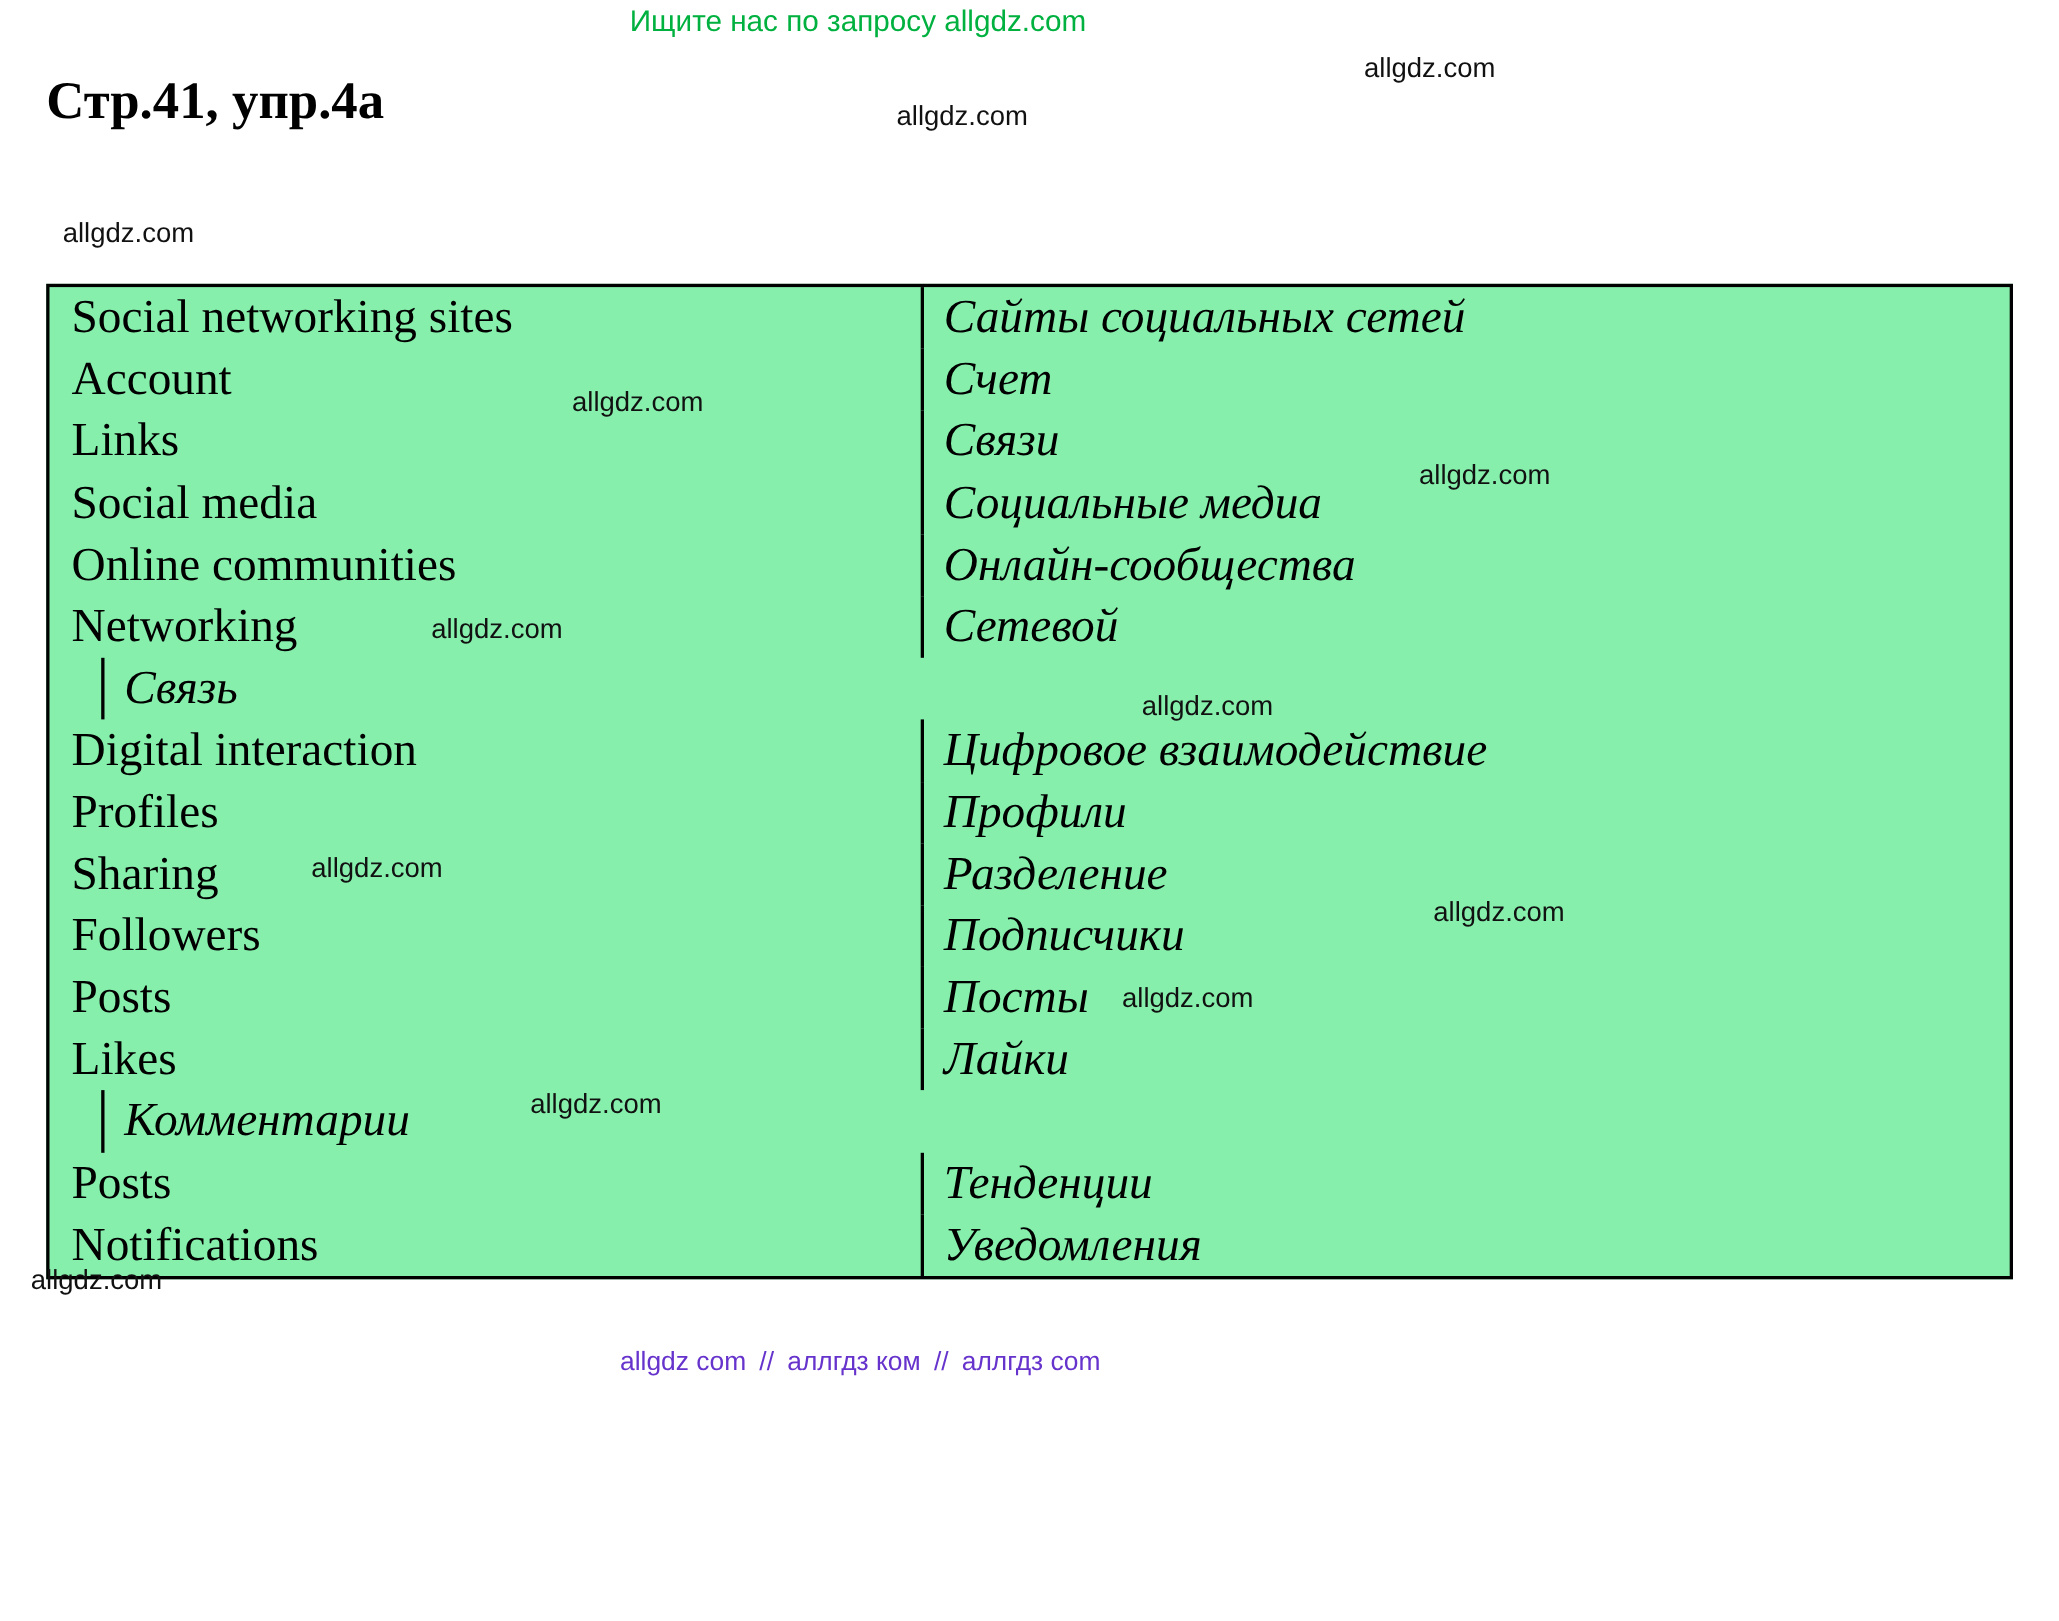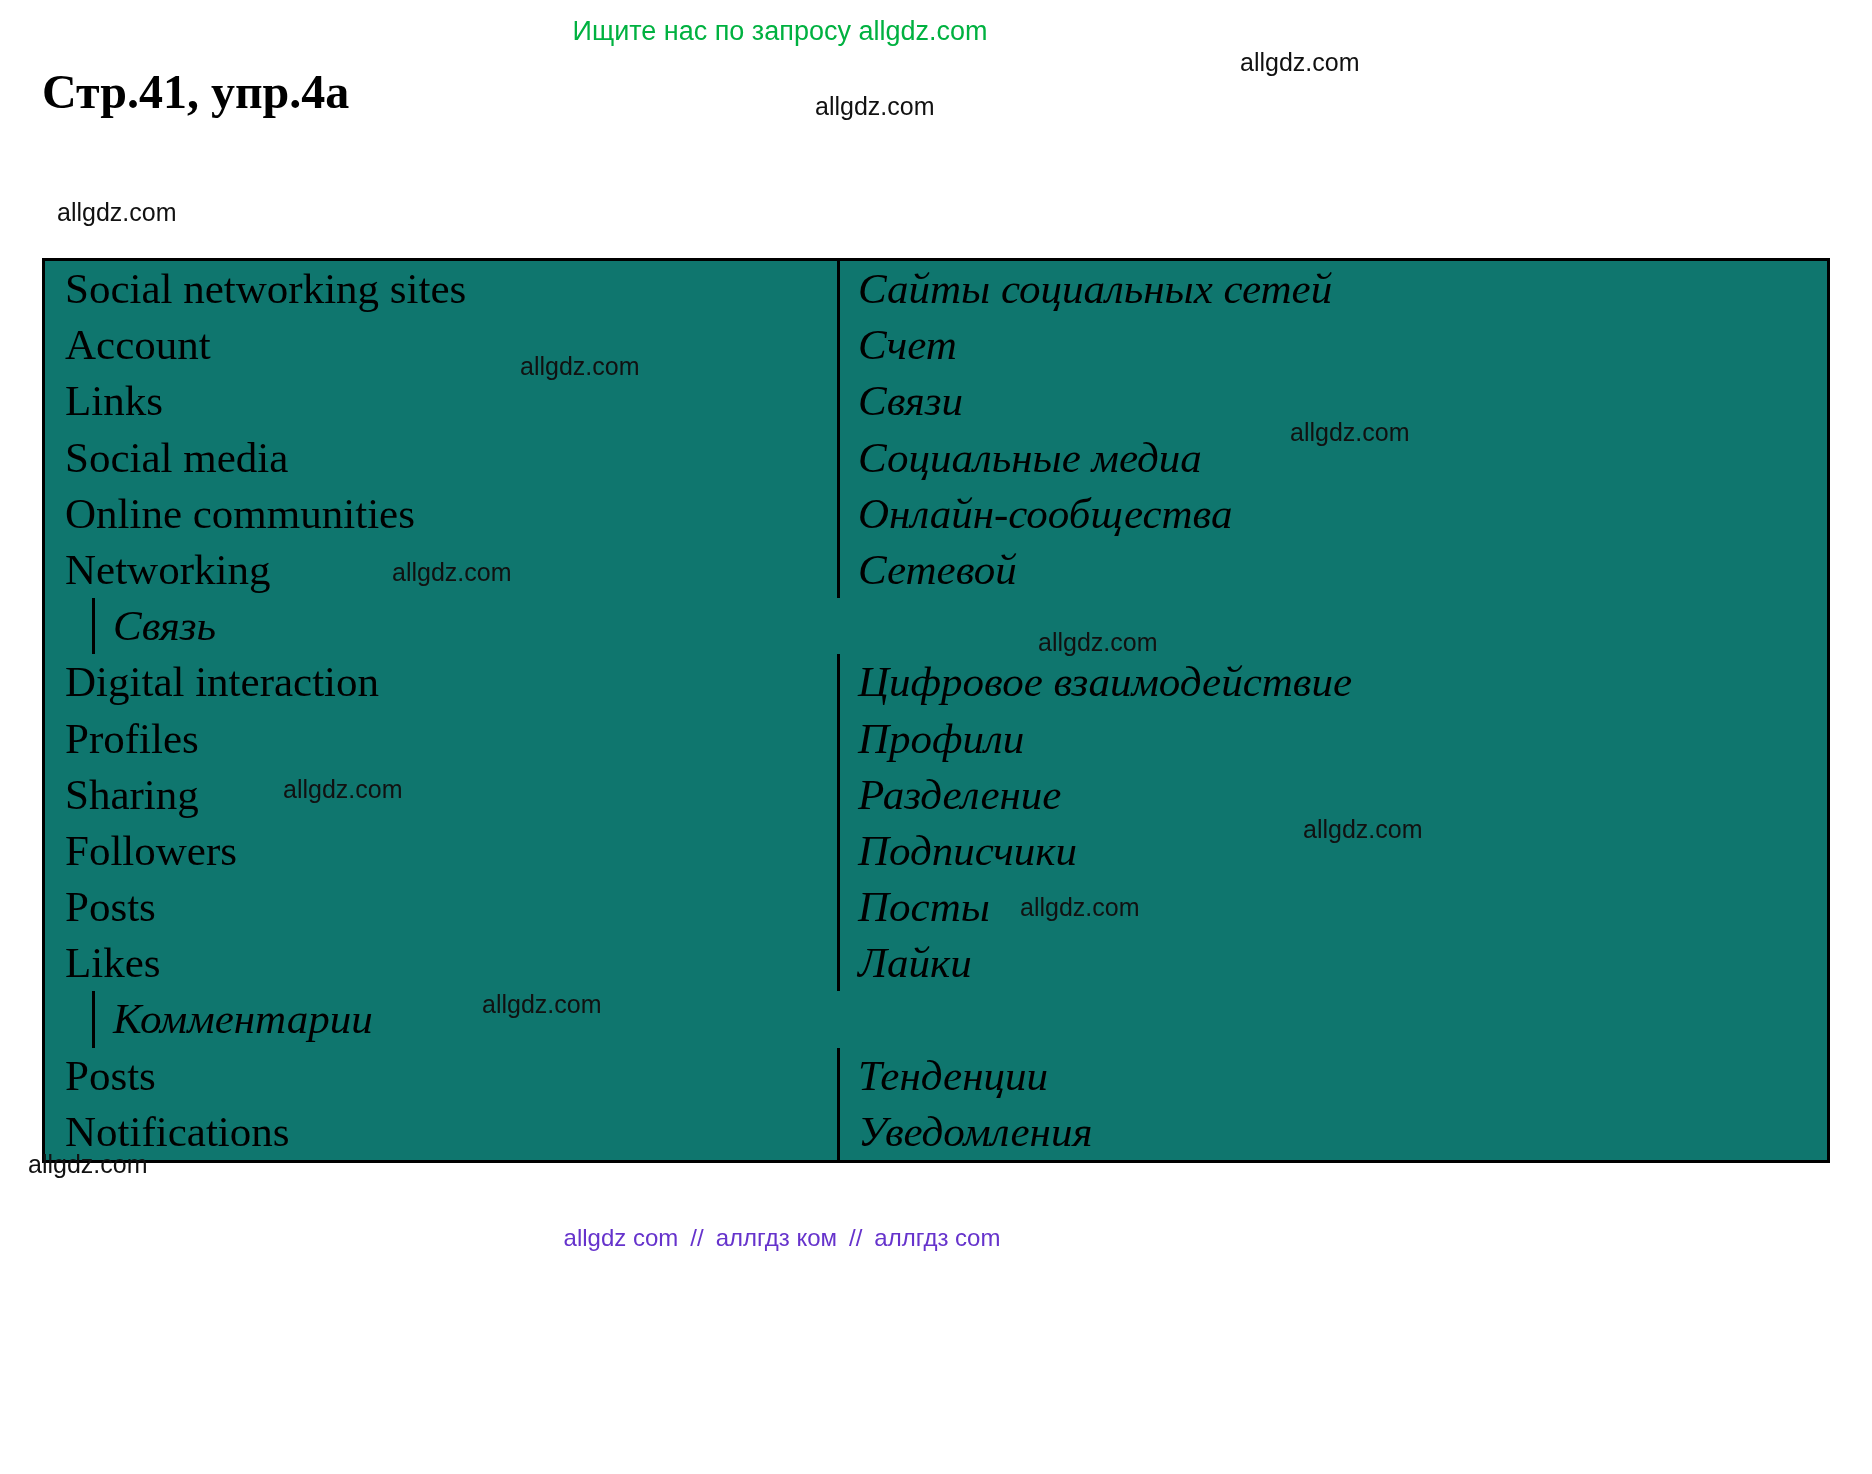--- a/index.html
+++ b/index.html
@@ -7,21 +7,21 @@
   .page {
     position: relative;
     width: 1872px;
     height: 1474px;
     background: #ffffff;
     font-family: "Liberation Serif", serif;
     overflow: hidden;
   }
   .top-hint {
     position: absolute;
-    top: 16px;
+    top: 4px;
     left: 780px;
     transform: translateX(-50%);
     font-family: "Liberation Sans", sans-serif;
     font-size: 27px;
     color: var(--green, #00b140);
     white-space: nowrap;
   }
   .wm {
     position: absolute;
     font-family: "Liberation Sans", sans-serif;
@@ -47,21 +47,21 @@
     font-size: 43px;
     color: #000;
     white-space: nowrap;
   }
   .vocab-table {
     position: absolute;
     top: 258px;
     left: 42px;
     width: 1788px;
     border: 3px solid #000;
-    background: #0f766e;
+    background: #86efac;
   }
   .trow {
     display: grid;
     grid-template-columns: 745px 1fr;
     height: 56.2px;
   }
   .cell {
     font-size: 43px;
     line-height: 56.2px;
     color: #000;

